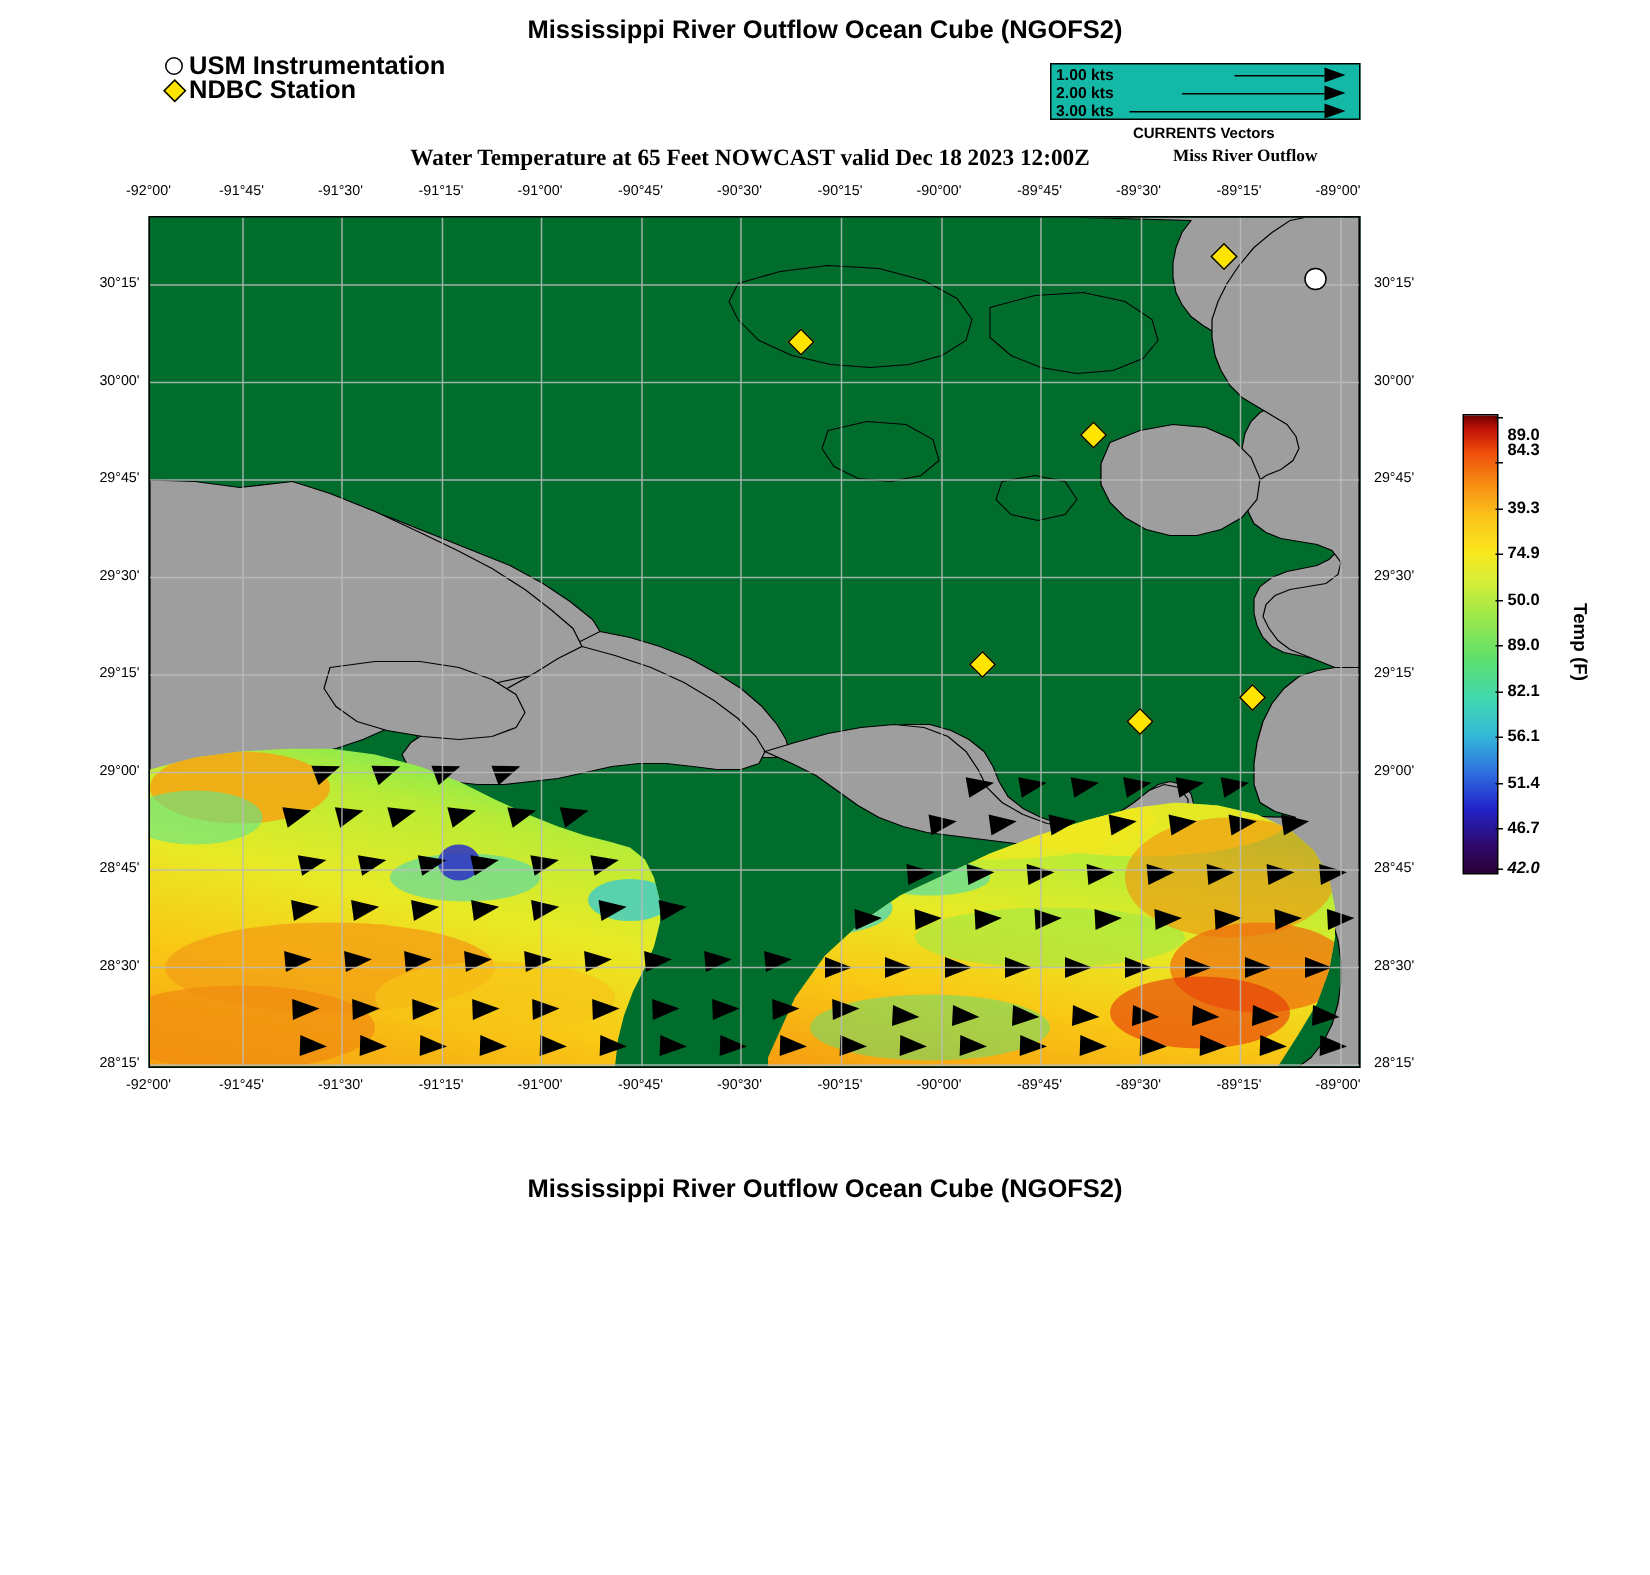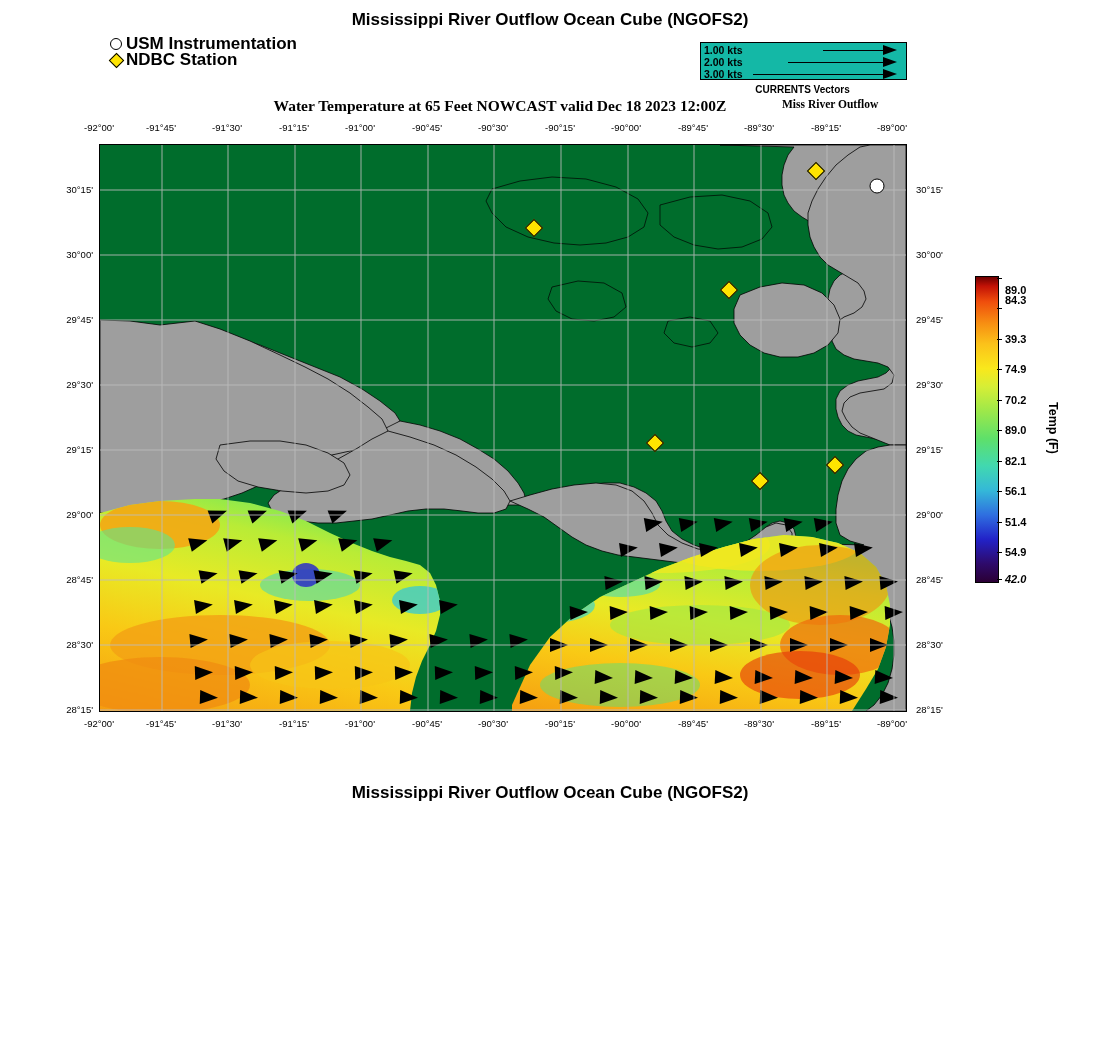--- a/index.html
+++ b/index.html
@@ -648,26 +648,26 @@
 
   <div class="cb-tickmark" style="top:2px;"></div>
   <div class="cb-tick-lab" style="top:14px;">89.0</div>
   <div class="cb-tickmark" style="top:32px;"></div>
   <div class="cb-tick-lab" style="top:24px;">84.3</div>
   <div class="cb-tickmark" style="top:63px;"></div>
   <div class="cb-tick-lab" style="top:63px;">39.3</div>
   <div class="cb-tickmark" style="top:93px;"></div>
   <div class="cb-tick-lab" style="top:93px;">74.9</div>
   <div class="cb-tickmark" style="top:124px;"></div>
-  <div class="cb-tick-lab" style="top:124px;">70.2</div>
+  <div class="cb-tick-lab" style="top:124px;">50.0</div>
   <div class="cb-tickmark" style="top:154px;"></div>
   <div class="cb-tick-lab" style="top:154px;">89.0</div>
   <div class="cb-tickmark" style="top:185px;"></div>
   <div class="cb-tick-lab" style="top:185px;">82.1</div>
   <div class="cb-tickmark" style="top:215px;"></div>
   <div class="cb-tick-lab" style="top:215px;">56.1</div>
   <div class="cb-tickmark" style="top:246px;"></div>
   <div class="cb-tick-lab" style="top:246px;">51.4</div>
   <div class="cb-tickmark" style="top:276px;"></div>
-  <div class="cb-tick-lab" style="top:276px;">54.9</div>
+  <div class="cb-tick-lab" style="top:276px;">46.7</div>
   <div class="cb-tickmark" style="top:303px;"></div>
   <div class="cb-tick-lab" style="top:303px;font-style:italic;">42.0</div>
 </div>
 
 </body></html>

